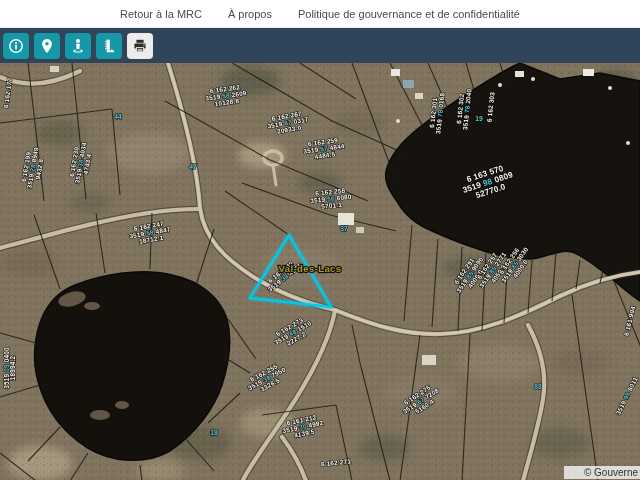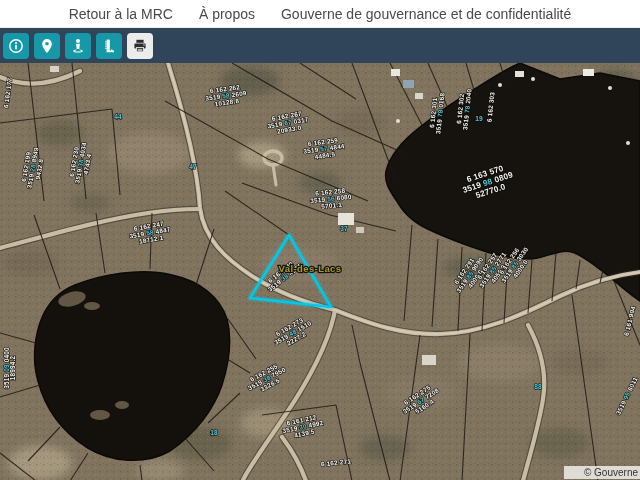--- a/index.html
+++ b/index.html
@@ -1,21 +1,21 @@
 <!DOCTYPE html>
 <html><head>
 <meta charset="utf-8">
 <style>
   html,body{margin:0;padding:0;background:#fff;}
   .app{width:640px;height:480px;position:relative;overflow:hidden;
        font-family:"Liberation Sans",sans-serif;background:#fff;}
   
   .navbar{height:27px;display:flex;align-items:center;justify-content:center;
           gap:26px;background:#ffffff;border-bottom:1px solid #ededed;}
-  .navbar a{font-size:14px;color:#4a4a4a;text-decoration:none;cursor:pointer;white-space:nowrap;}
+  .navbar a{font-size:11px;color:#4a4a4a;text-decoration:none;cursor:pointer;white-space:nowrap;}
   
   .toolbar{height:35px;background:#30455a;display:flex;align-items:center;padding-left:3px;}
   .tbtn{width:26px;height:26px;border:none;border-radius:4px;margin-right:5px;
         display:flex;align-items:center;justify-content:center;cursor:pointer;padding:0;}
   .tbtn.teal{background:#1798a8;}
   .tbtn.light{background:#ececec;}
   .tbtn svg{display:block;}
   
   .map-wrap{position:relative;width:640px;height:418px;background:#7b7060;}
   .attribution{position:absolute;right:0;bottom:2px;background:rgba(255,255,255,.75);
@@ -33,21 +33,21 @@
             text-anchor:middle;letter-spacing:.4px;}
 </style>
 </head>
 <body>
 
 <div class="app">
 
   <div class="navbar">
     <a>Retour à la MRC</a>
     <a>À propos</a>
-    <a>Gouverne de gouvernance et de confidentialité</a>
+    <a>Politique de gouvernance et de confidentialité</a>
   </div>
 
   <div class="toolbar">
     <button class="tbtn teal">
       <svg width="16" height="16" viewBox="0 0 16 16">
         <circle cx="8" cy="8" r="6.2" fill="none" stroke="#fff" stroke-width="1.4"></circle>
         <circle cx="8" cy="4.9" r="1" fill="#fff"></circle>
         <rect x="7.2" y="6.8" width="1.6" height="4.6" fill="#fff"></rect>
       </svg>
     </button>

